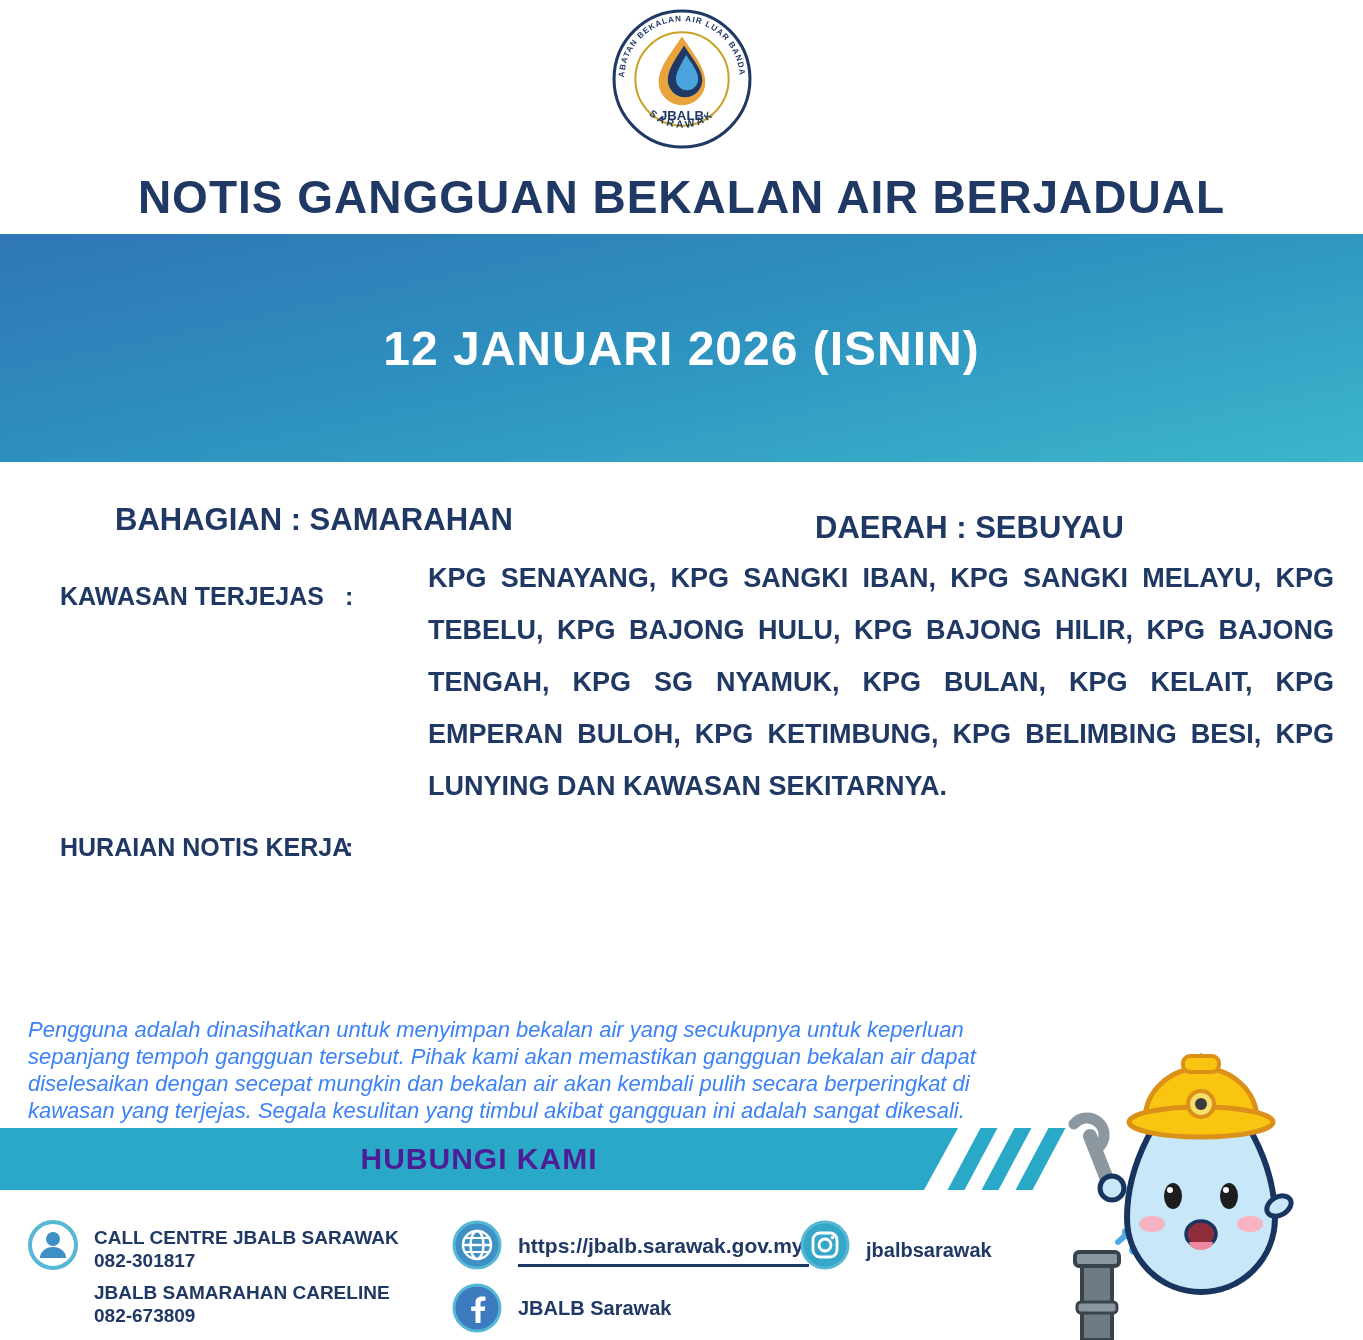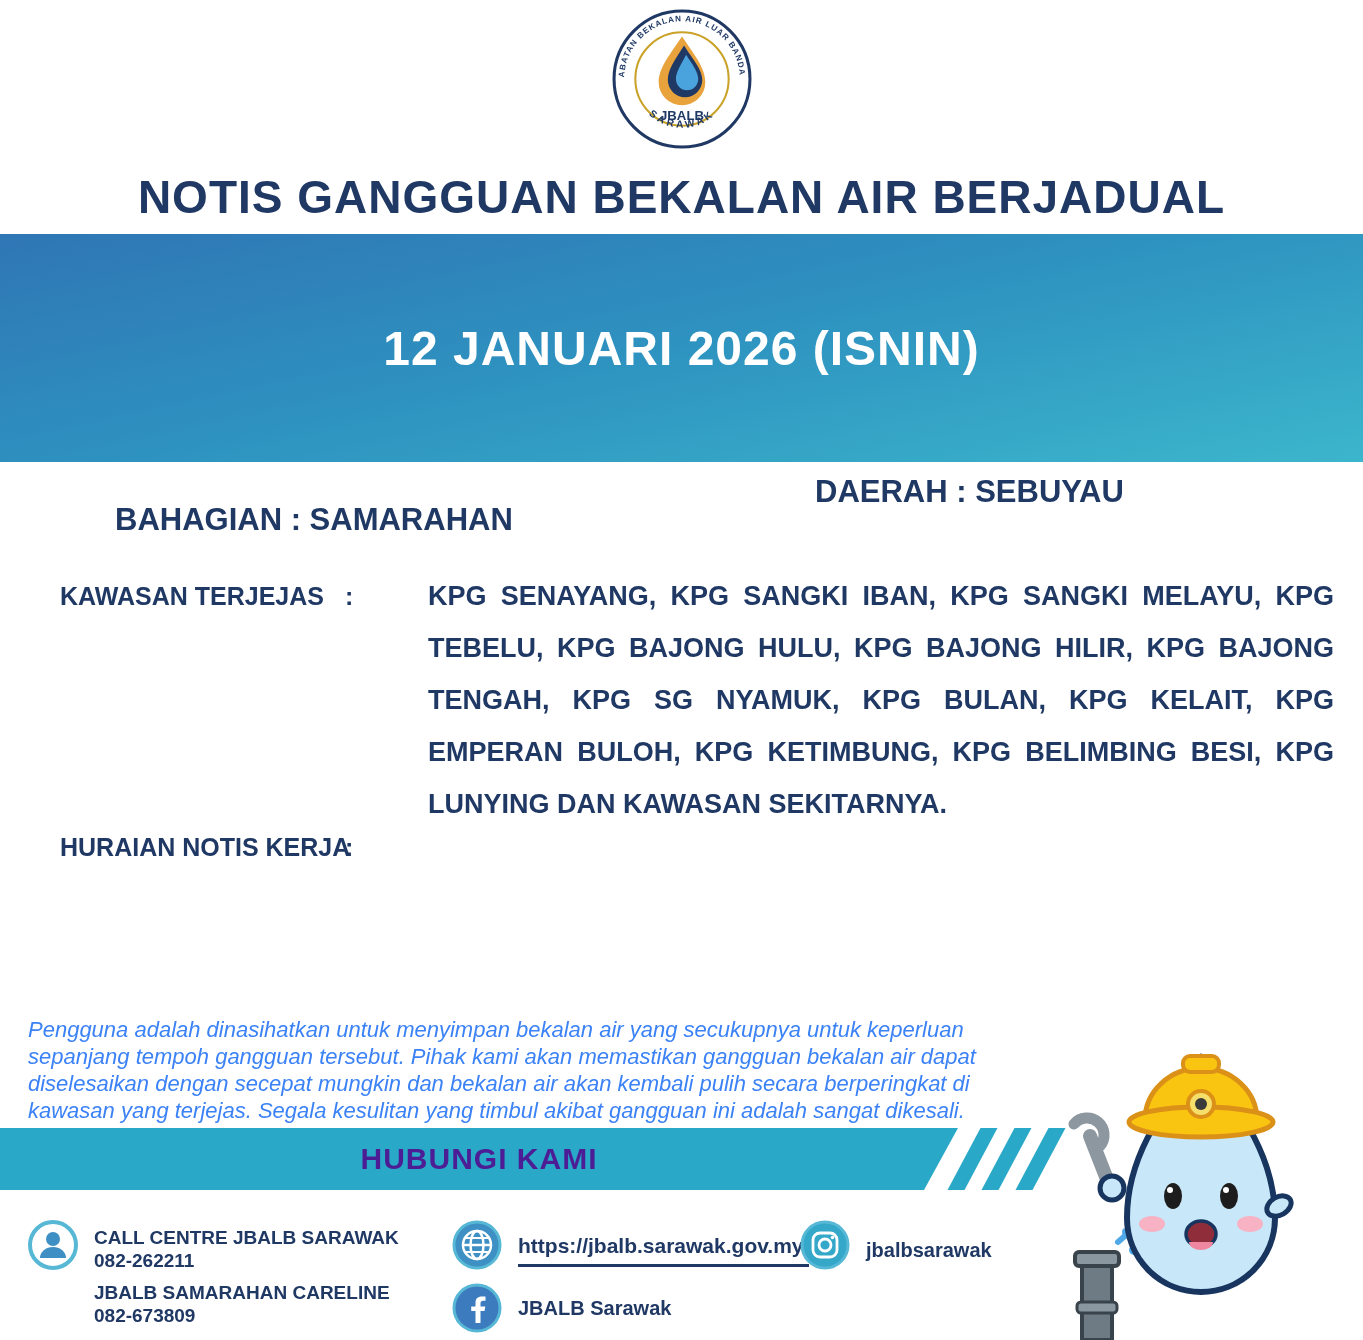--- a/index.html
+++ b/index.html
@@ -16,21 +16,21 @@
     position:absolute;top:170px;left:0;width:100%;
     text-align:center;font-size:46px;font-weight:bold;color:#1F3864;letter-spacing:1px;
   }
   .banner{
     position:absolute;top:234px;left:0;width:100%;height:228px;
     background:linear-gradient(168deg,#2F76B5 0%,#2E93C0 50%,#3CB6CC 100%);
     display:flex;flex-direction:column;align-items:center;justify-content:center;gap:24px;
   }
   .banner .line{color:#ffffff;font-size:48px;font-weight:bold;letter-spacing:1px;}
   .region-bahagian{position:absolute;top:502px;left:115px;font-size:31px;font-weight:bold;}
-  .region-daerah{position:absolute;top:474px;left:815px;font-size:31px;font-weight:bold;}
+  .region-daerah{position:absolute;top:510px;left:815px;font-size:31px;font-weight:bold;}
   .kv-label{position:absolute;left:60px;font-size:25px;font-weight:bold;}
   .kv-colon{position:absolute;left:345px;font-size:25px;font-weight:bold;}
   .kv-text{
     position:absolute;left:428px;width:906px;
     font-size:27px;font-weight:bold;line-height:52px;text-align:justify;
   }
   .advisory{
     position:absolute;left:28px;top:1016px;width:958px;
     font-size:22px;font-style:italic;color:#3b82f6;line-height:27px;
   }
@@ -80,21 +80,21 @@
 
   <div class="banner">
     <div class="line">12 JANUARI 2026 (ISNIN)</div>
   </div>
 
   <div class="region-bahagian">BAHAGIAN : SAMARAHAN</div>
   <div class="region-daerah">DAERAH : SEBUYAU</div>
 
   <div class="kv-label" style="top:582px;">KAWASAN TERJEJAS</div>
   <div class="kv-colon" style="top:582px;">:</div>
-  <div class="kv-text" style="top:570px;">KPG SENAYANG, KPG SANGKI IBAN, KPG SANGKI MELAYU, KPG TEBELU, KPG BAJONG HULU, KPG BAJONG HILIR, KPG BAJONG TENGAH, KPG SG NYAMUK, KPG BULAN, KPG KELAIT, KPG EMPERAN BULOH, KPG KETIMBUNG, KPG BELIMBING BESI, KPG LUNYING DAN KAWASAN SEKITARNYA.</div>
+  <div class="kv-text" style="top:552px;">KPG SENAYANG, KPG SANGKI IBAN, KPG SANGKI MELAYU, KPG TEBELU, KPG BAJONG HULU, KPG BAJONG HILIR, KPG BAJONG TENGAH, KPG SG NYAMUK, KPG BULAN, KPG KELAIT, KPG EMPERAN BULOH, KPG KETIMBUNG, KPG BELIMBING BESI, KPG LUNYING DAN KAWASAN SEKITARNYA.</div>
 
   <div class="kv-label" style="top:833px;">HURAIAN NOTIS KERJA</div>
   <div class="kv-colon" style="top:833px;">:</div>
 
   <div class="advisory">Pengguna adalah dinasihatkan untuk menyimpan bekalan air yang secukupnya untuk keperluan sepanjang tempoh gangguan tersebut. Pihak kami akan memastikan gangguan bekalan air dapat diselesaikan dengan secepat mungkin dan bekalan air akan kembali pulih secara berperingkat di kawasan yang terjejas. Segala kesulitan yang timbul akibat gangguan ini adalah sangat dikesali.</div>
 
   <div class="contact-bar">
     <span class="heading">HUBUNGI KAMI</span>
   </div>
   <div class="stripes">
@@ -105,21 +105,21 @@
 
   <div class="icon" style="left:28px;top:1220px;">
     <svg width="50" height="50" viewBox="0 0 50 50">
       <circle cx="25" cy="25" r="23" fill="#ffffff" stroke="#57B8D6" stroke-width="4"></circle>
       <circle cx="25" cy="19" r="7" fill="#3D8FC4"></circle>
       <path d="M12,38 a13,11 0 0 1 26,0 z" fill="#3D8FC4"></path>
     </svg>
   </div>
   <div class="contact-text two-line" style="left:94px;top:1226px;">
     <div>CALL CENTRE JBALB SARAWAK</div>
-    <div>082-262211</div>
+    <div>082-301817</div>
   </div>
   <div class="contact-text two-line" style="left:94px;top:1281px;">
     <div>JBALB SAMARAHAN CARELINE</div>
     <div>082-673809</div>
   </div>
 
   <div class="icon" style="left:452px;top:1220px;">
     <svg width="50" height="50" viewBox="0 0 50 50">
       <circle cx="25" cy="25" r="23" fill="#3D8FC4" stroke="#57B8D6" stroke-width="3"></circle>
       <circle cx="25" cy="25" r="14" fill="none" stroke="#ffffff" stroke-width="2.5"></circle>

